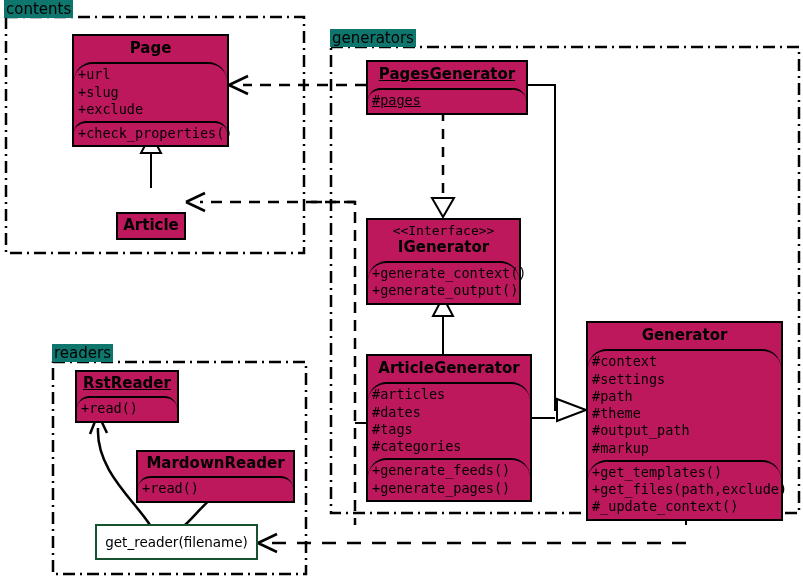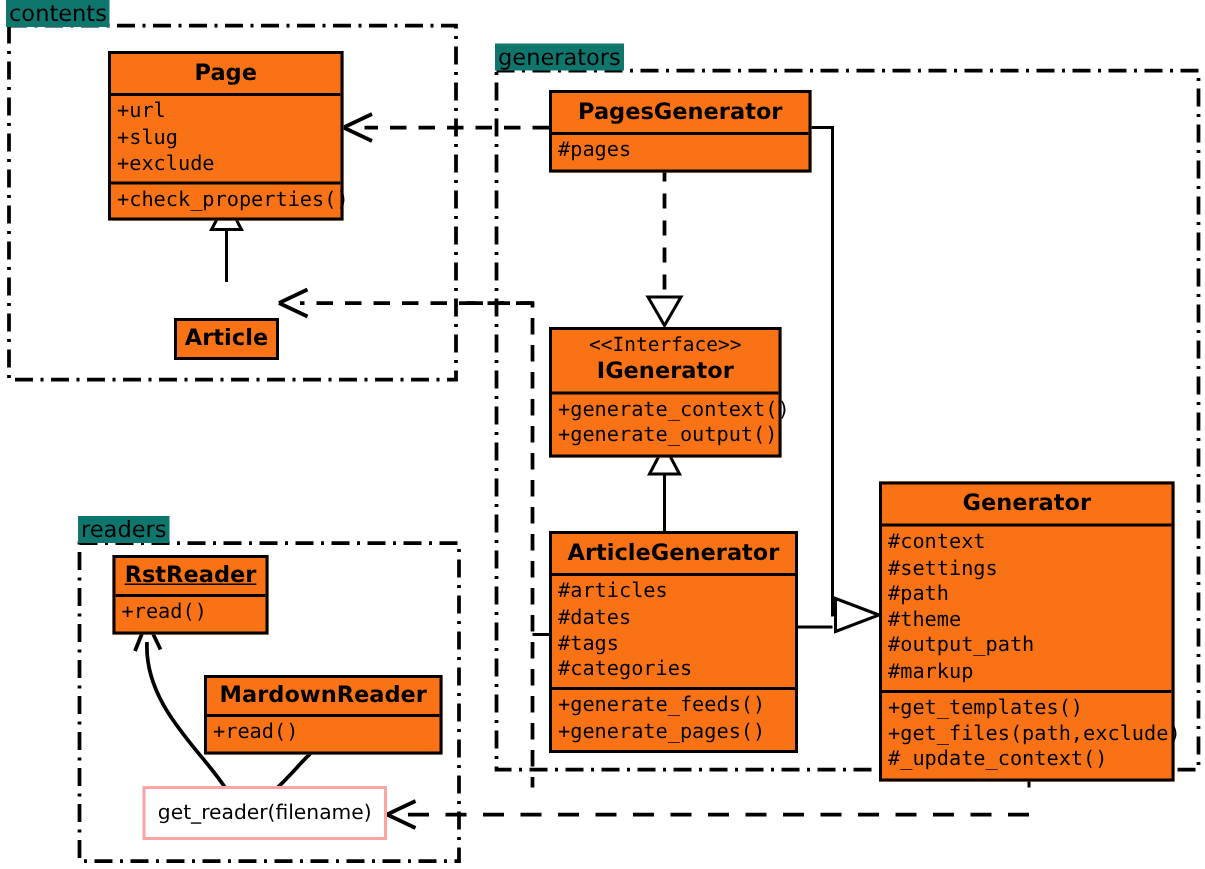--- a/index.html
+++ b/index.html
@@ -23,21 +23,21 @@
     font-size: 15px;
     color: #000;
     background: #0f766e;
     padding: 0 2px;
     white-space: nowrap;
   }
   
   .cls {
     position: absolute;
     border: 2px solid #000;
-    background: #f97316;
+    background: #be185d;
     box-sizing: border-box;
   }
   .cls .name {
     font-family: "DejaVu Sans", sans-serif;
     font-weight: bold;
     font-size: 15px;
     text-align: center;
     padding: 4px 4px 5px 4px;
     color: #000;
     line-height: 1.15;
@@ -47,31 +47,32 @@
     font-weight: normal;
     font-size: 13px;
     display: block;
     text-align: center;
   }
   .cls .sep {
     border-top: 2px solid #000;
   }
   .cls .compartment {
     padding: 2px 4px 3px 4px;
+    border-radius: 19px;
   }
   .cls .member {
     font-family: "DejaVu Sans Mono", monospace;
     font-size: 13.5px;
     color: #000;
     line-height: 1.28;
     white-space: nowrap;
   }
   .plain-box {
     position: absolute;
-    border: 2px solid #fca5a5;
+    border: 2px solid #14532d;
     background: #ffffff;
     box-sizing: border-box;
     display: flex;
     align-items: center;
     justify-content: center;
   }
   .plain-box .fn {
     font-family: "DejaVu Sans", sans-serif;
     font-size: 13.5px;
     color: #000;
@@ -194,21 +195,21 @@
     </div>
     <div class="sep compartment">
       <div class="member">+check_properties()</div>
     </div>
   </div>
 
   <div class="cls" style="left:116px; top:188px; width:70px;margin-top:24px;">
     <div class="name" style="padding:3px 4px 4px 4px;">Article</div>
   </div>
 
-  <div class="cls" style="left:366px; top:60px; width:175px;">
+  <div class="cls" style="left:366px; top:60px; width:162px;text-decoration:underline;">
     <div class="name">PagesGenerator</div>
     <div class="sep compartment">
       <div class="member">#pages</div>
     </div>
   </div>
 
   <div class="cls" style="left:366px; top:218px; width:155px;">
     <div class="name">
       <span class="stereo">&lt;&lt;Interface&gt;&gt;</span>
       <span>IGenerator</span>

